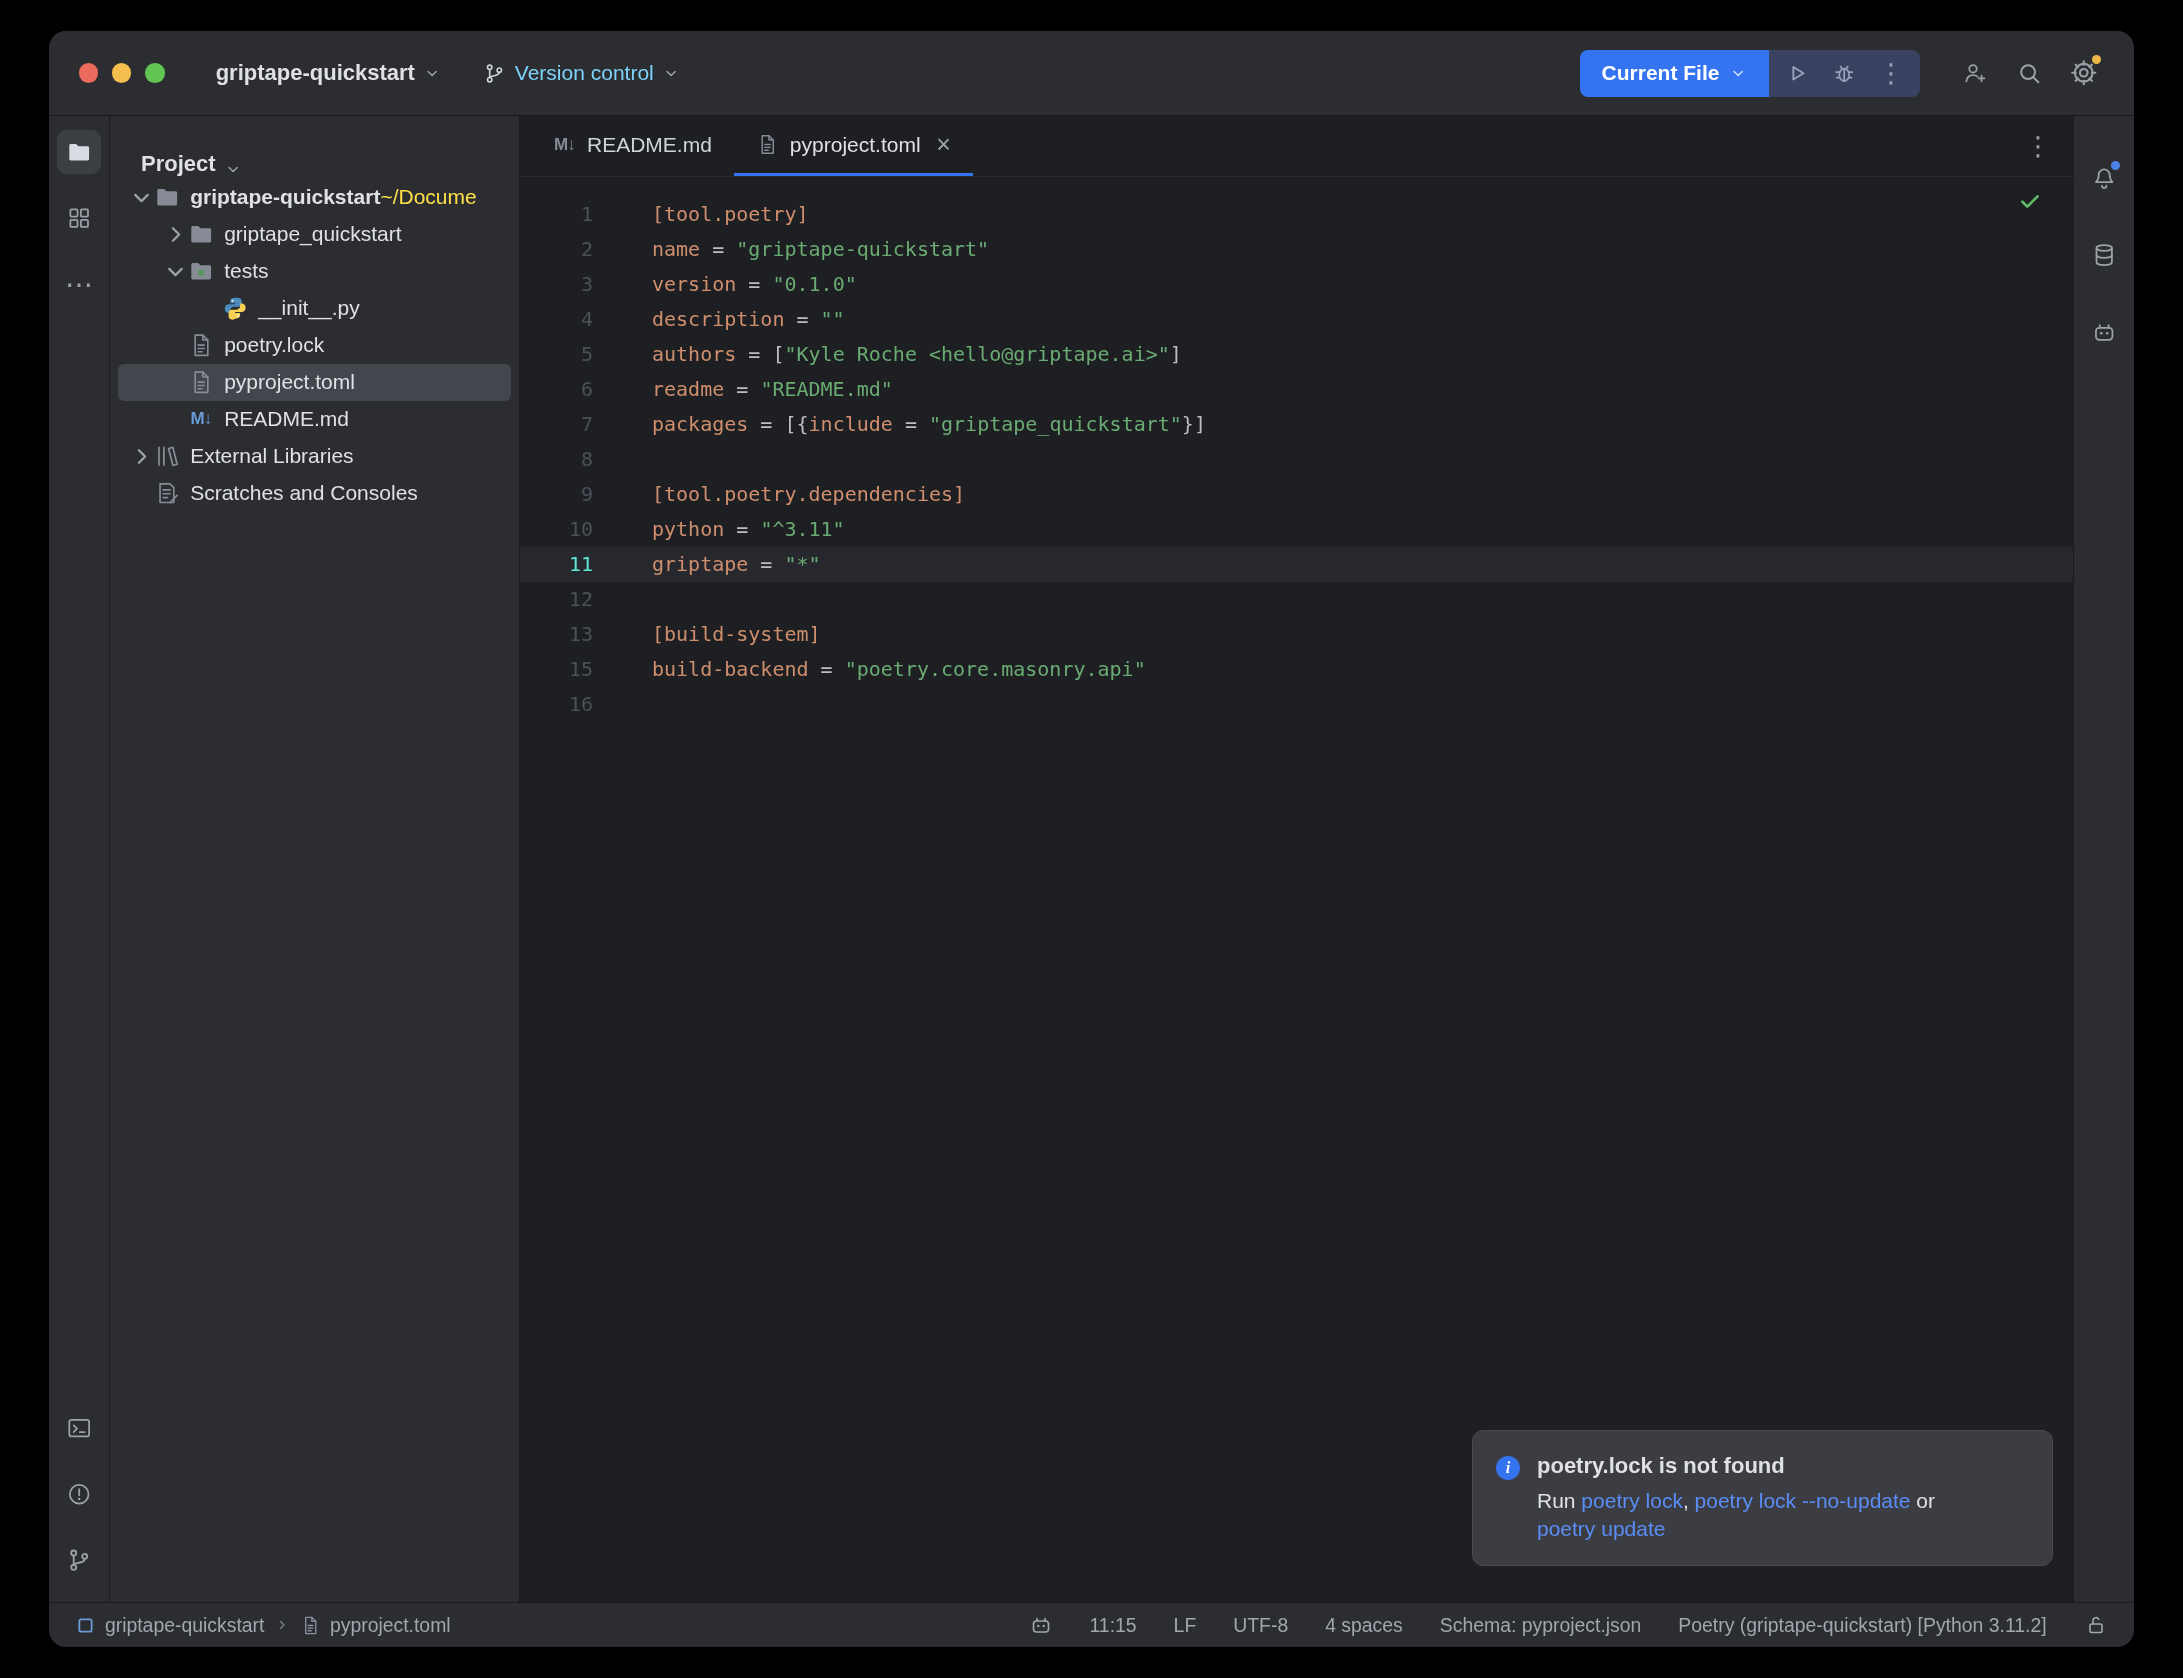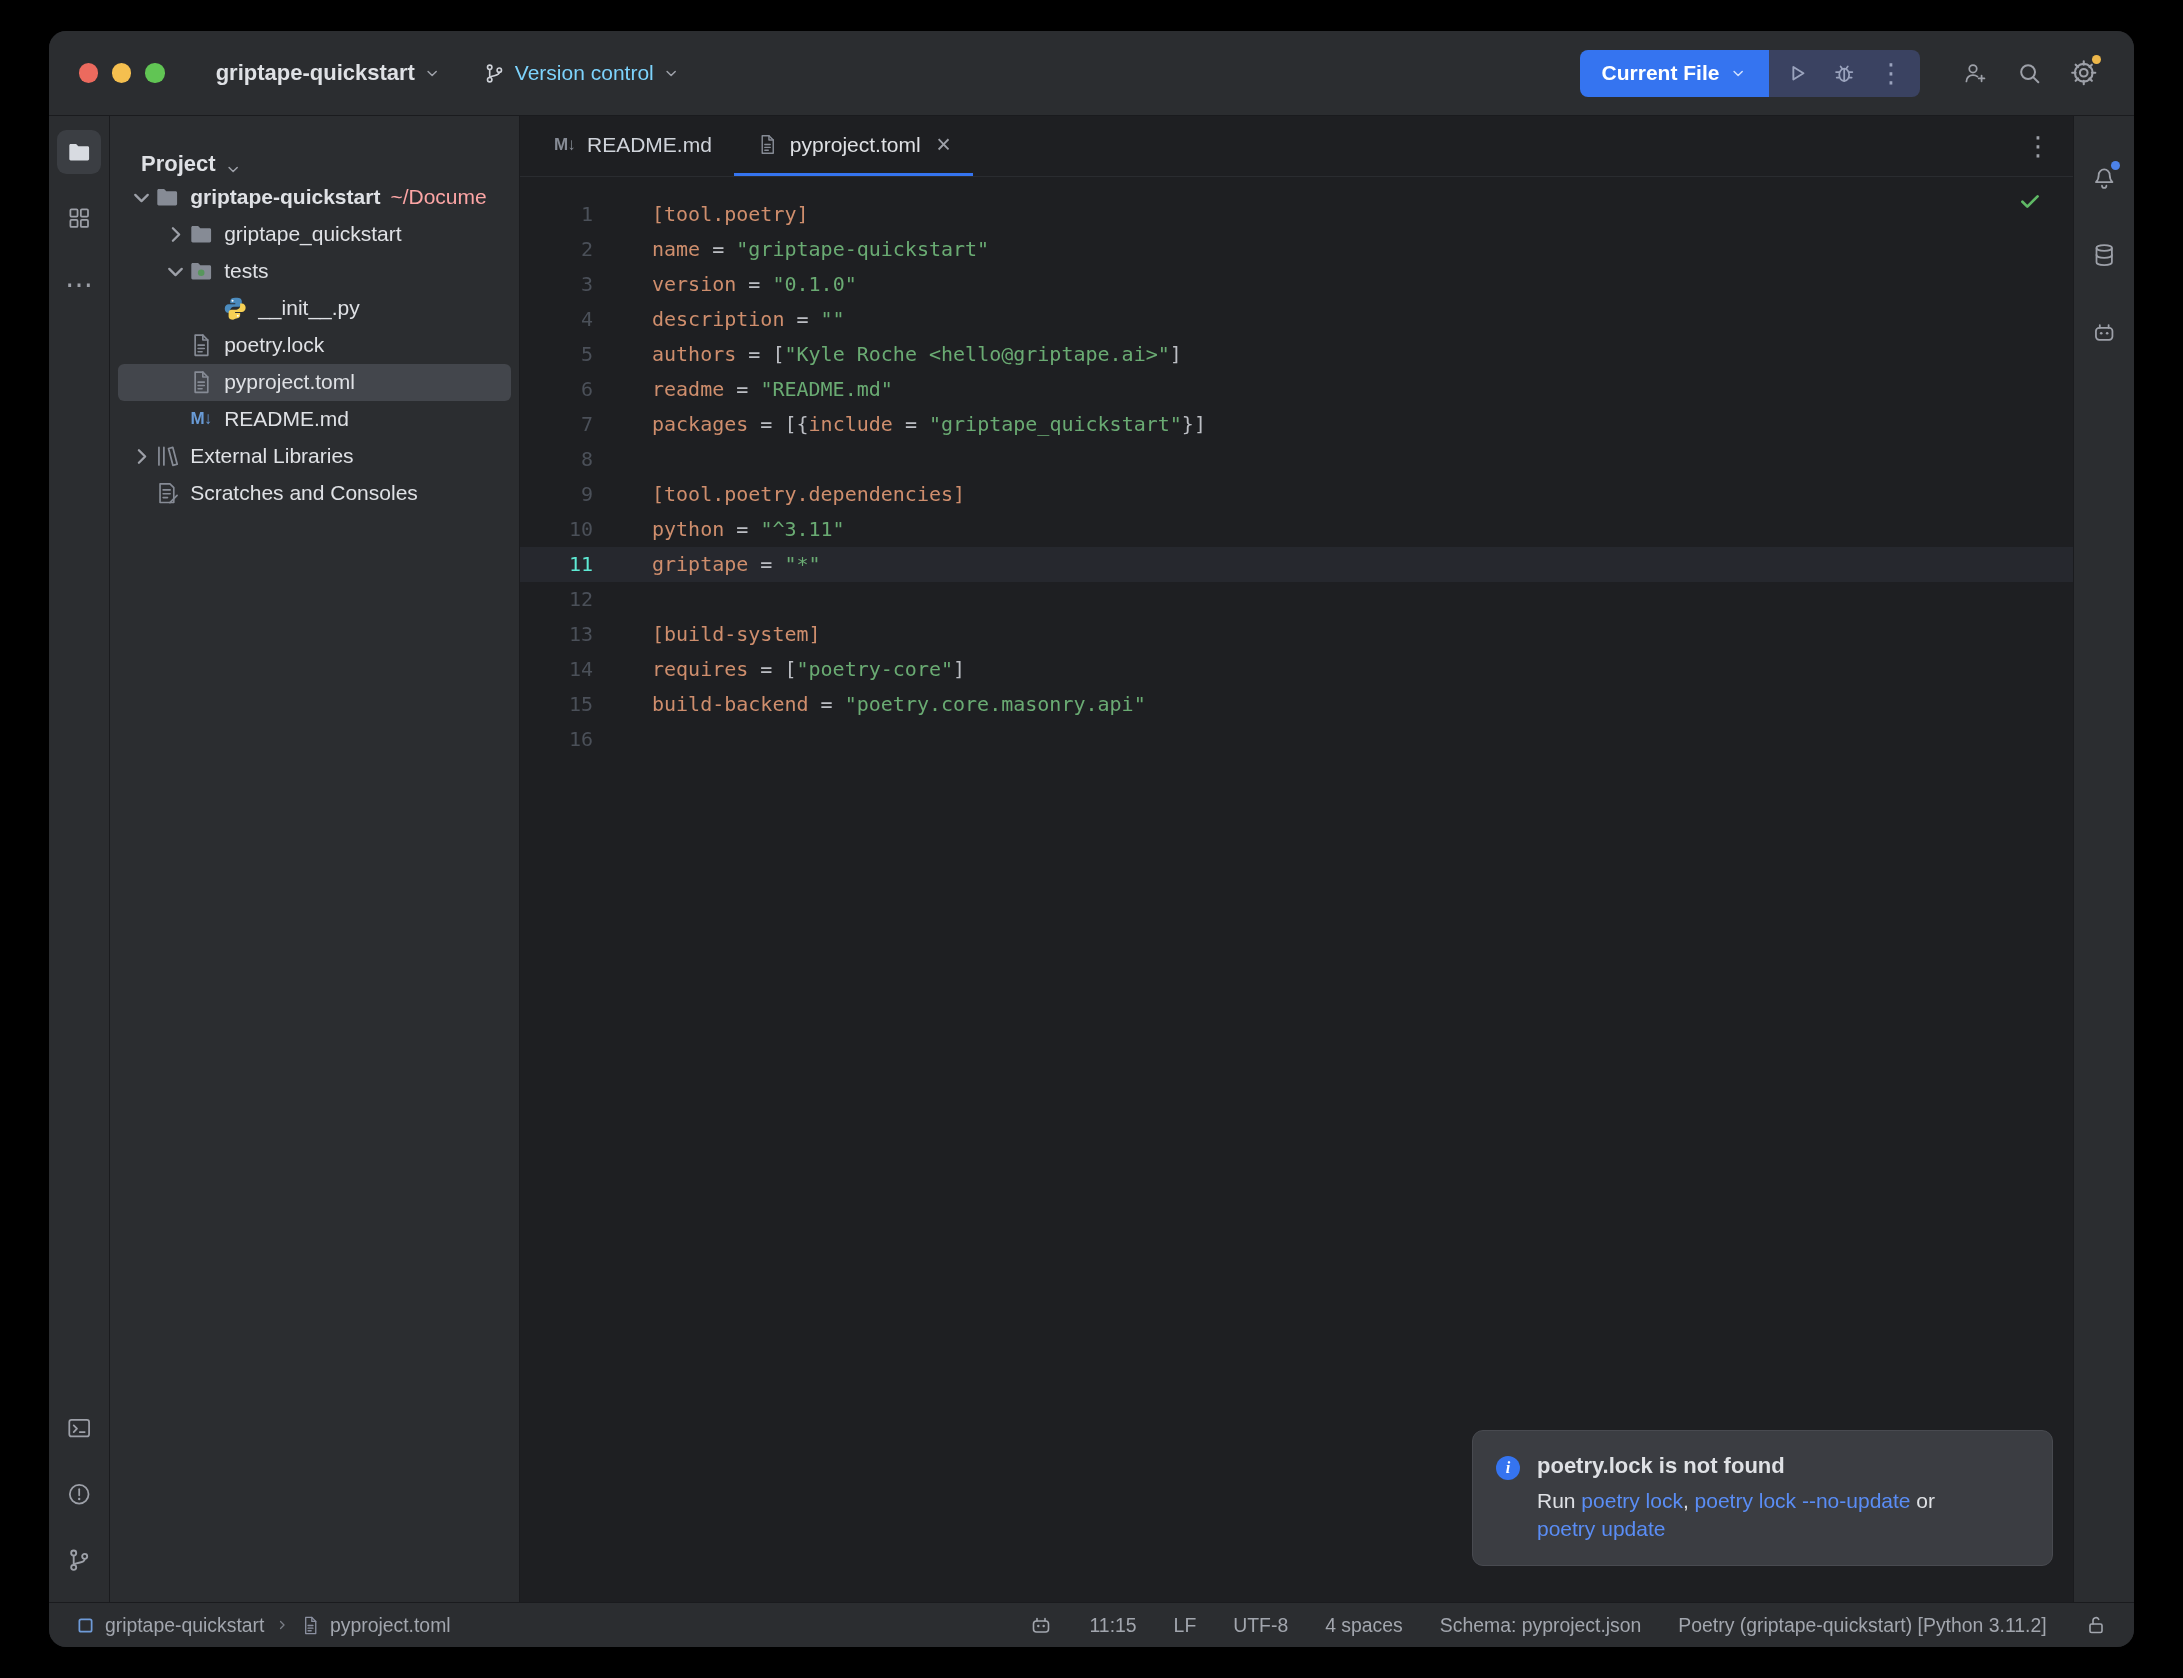--- a/index.html
+++ b/index.html
@@ -52,21 +52,21 @@
     font-size:22px;font-weight:600;color:#dfe1e5}
   .tree{flex:1;padding-top:1.6px;overflow:hidden}
   .tree-row{height:37px;display:flex;align-items:center;font-size:21px;color:#dfe1e5;
     margin:0 7.8px;border-radius:6.2px;white-space:nowrap;overflow:hidden}
   .tree-row.selected{background:#43464c}
   .tree-chev{width:25px;flex:0 0 25px;height:25px;display:flex;align-items:center;
     justify-content:center;color:#9da0a8}
   .tree-spc{width:25px;flex:0 0 25px}
   .tree-icon{width:26.4px;height:26.4px;flex:0 0 26.4px;margin-right:10px;display:flex;
     align-items:center;justify-content:center;color:#868b95}
-  .tree-suffix{color:#fca5a5;margin-left:10px}
+  .tree-suffix{color:#fde047;}
   .bold{font-weight:700}
   .md-glyph{font-weight:700;font-size:17px;color:#699bd6;letter-spacing:-0.8px;
     font-family:"Liberation Sans",sans-serif}
   
   .editor{flex:1;display:flex;flex-direction:column;position:relative;background:#1e1f22;min-width:0}
   .tabbar{flex:0 0 61px;display:flex;align-items:stretch;border-bottom:0.8px solid #2a2c30;padding-left:11px}
   .tabs{display:flex}
   .tab{display:flex;align-items:center;gap:11px;padding:0 22px;font-size:21px;color:#cfd3da;
     border-bottom:3.1px solid transparent}
   .tab.active{color:#dfe1e5;border-bottom-color:#3574f0}
@@ -411,21 +411,20 @@
           <div class="code-row"><span class="ln">4</span><span class="code-text"><span class="tok-k">description</span><span class="tok-o"> = </span><span class="tok-s">""</span></span></div>
           <div class="code-row"><span class="ln">5</span><span class="code-text"><span class="tok-k">authors</span><span class="tok-o"> = </span><span class="tok-p">[</span><span class="tok-s">"Kyle Roche &lt;hello@griptape.ai&gt;"</span><span class="tok-p">]</span></span></div>
           <div class="code-row"><span class="ln">6</span><span class="code-text"><span class="tok-k">readme</span><span class="tok-o"> = </span><span class="tok-s">"README.md"</span></span></div>
           <div class="code-row"><span class="ln">7</span><span class="code-text"><span class="tok-k">packages</span><span class="tok-o"> = </span><span class="tok-p">[{</span><span class="tok-k">include</span><span class="tok-o"> = </span><span class="tok-s">"griptape_quickstart"</span><span class="tok-p">}]</span></span></div>
           <div class="code-row"><span class="ln">8</span><span class="code-text"></span></div>
           <div class="code-row"><span class="ln">9</span><span class="code-text"><span class="tok-h">[tool.poetry.dependencies]</span></span></div>
           <div class="code-row"><span class="ln">10</span><span class="code-text"><span class="tok-k">python</span><span class="tok-o"> = </span><span class="tok-s">"^3.11"</span></span></div>
           <div class="code-row current"><span class="ln">11</span><span class="code-text"><span class="tok-k">griptape</span><span class="tok-o"> = </span><span class="tok-s">"*"</span></span></div>
           <div class="code-row"><span class="ln">12</span><span class="code-text"></span></div>
           <div class="code-row"><span class="ln">13</span><span class="code-text"><span class="tok-h">[build-system]</span></span></div>
-          <div class="code-row"><span class="ln">14</span><span class="code-text"><span class="tok-k">requires</span><span class="tok-o"> = </span><span class="tok-p">[</span><span class="tok-s">"poetry-core"</span><span class="tok-p">]</span></span></div>
           <div class="code-row"><span class="ln">15</span><span class="code-text"><span class="tok-k">build-backend</span><span class="tok-o"> = </span><span class="tok-s">"poetry.core.masonry.api"</span></span></div>
           <div class="code-row"><span class="ln">16</span><span class="code-text"></span></div>
         </div>
 
       <div class="notification">
         <span class="notif-icon">i</span>
         <div>
           <div class="notif-title">poetry.lock is not found</div>
           <div class="notif-text" id="notif-text"><span>Run </span><span class="link">poetry lock</span><span>, </span><span class="link">poetry lock --no-update</span><span> or</span><br><span class="link">poetry update</span></div>
         </div>

